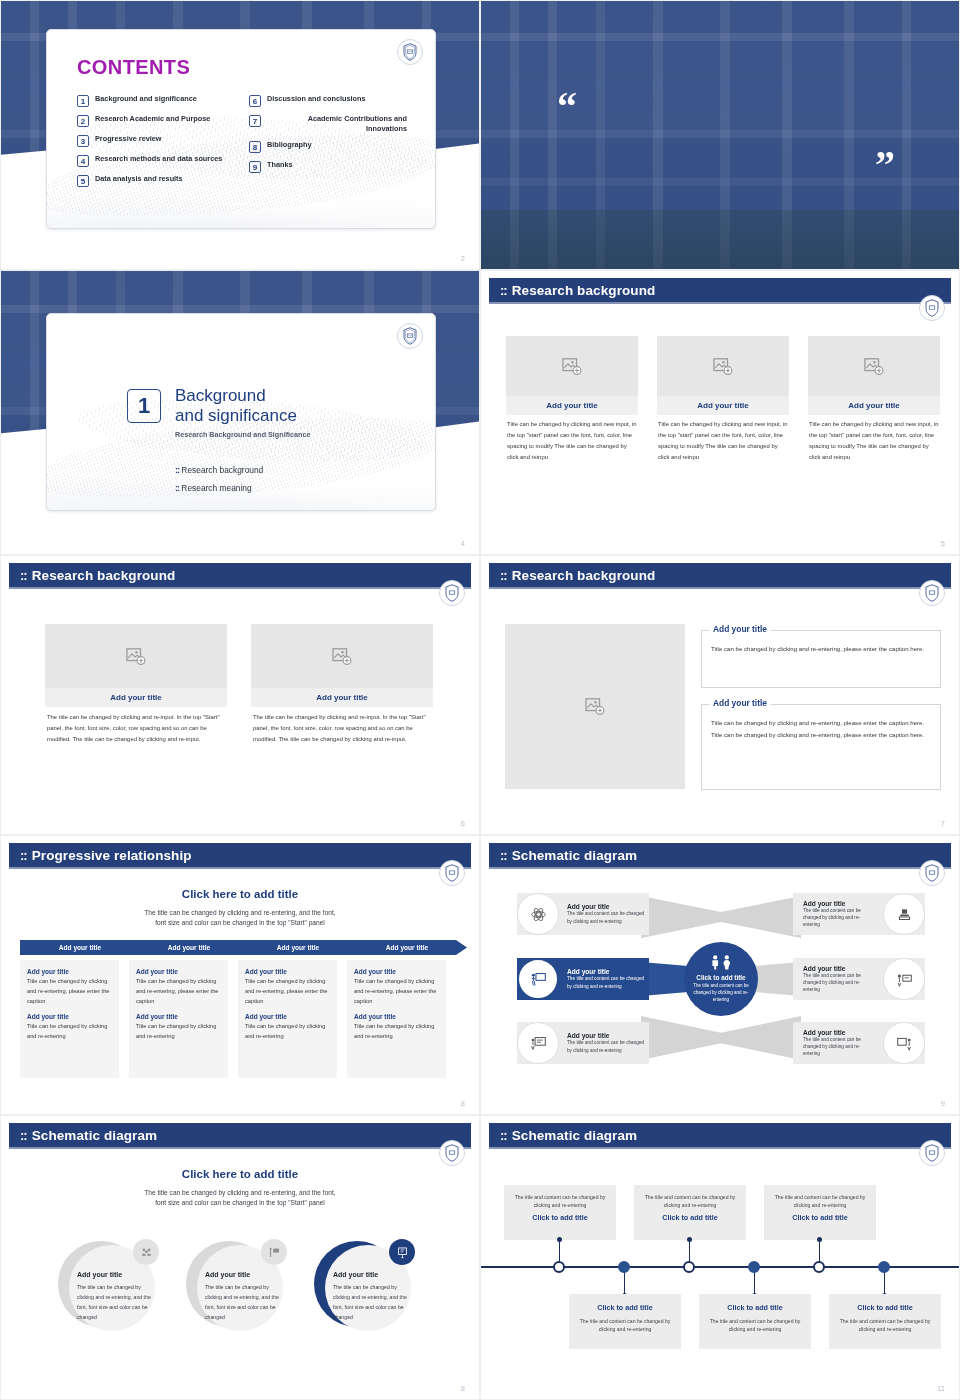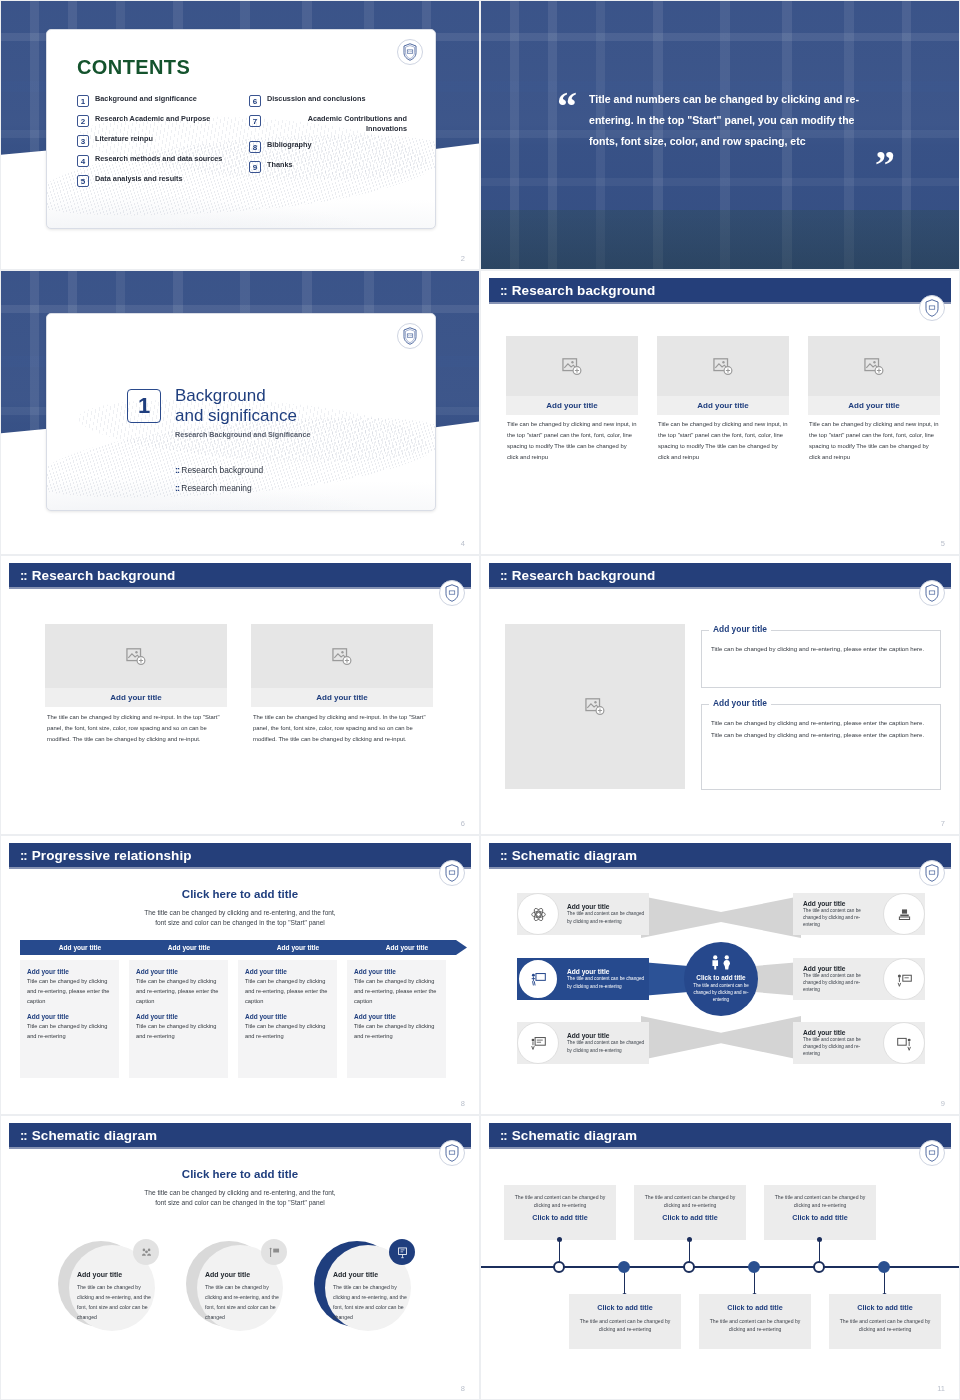--- a/index.html
+++ b/index.html
@@ -67,21 +67,21 @@
     transform:rotate(-5deg);
   }
   .card .swirl::after{
     content:""; position:absolute; left:8%; right:2%; top:10%; height:48%;
     background:repeating-linear-gradient(95deg, rgba(150,160,180,.16) 0 0.6px, transparent 0.6px 3.6px);
     border-radius:55% 45% 50% 50%/50% 55% 45% 50%;
     transform:rotate(4deg);
   }
 
   
-  .contents-title { position:absolute; left:30px; top:26px; font-size:20px; font-weight:bold; color:#14532d; letter-spacing:.4px; }
+  .contents-title { position:absolute; left:30px; top:26px; font-size:20px; font-weight:bold; color:#a21caf; letter-spacing:.4px; }
   .toc { position:absolute; left:30px; top:64px; width:330px; display:grid; grid-template-columns:1fr 1fr; column-gap:14px; row-gap:0; }
   .toc-col { display:flex; flex-direction:column; gap:7px; }
   .toc-item { display:flex; align-items:flex-start; gap:6px; }
   .toc-num {
     width:12px; height:12px; min-width:12px; border:1px solid #3a5490; border-radius:2px;
     color:#1f3e7e; font-size:8px; font-weight:bold; display:flex; align-items:center; justify-content:center; margin-top:1px;
   }
   .toc-txt { font-size:7.3px; font-weight:bold; color:#2a2f3a; line-height:1.32;text-align:right; }
 
   
@@ -191,21 +191,21 @@
           <div class="toc-item">
               <span class="toc-num">1</span>
               <span class="toc-txt">Background and significance</span>
             </div>
           <div class="toc-item">
               <span class="toc-num">2</span>
               <span class="toc-txt">Research Academic and Purpose</span>
             </div>
           <div class="toc-item">
               <span class="toc-num">3</span>
-              <span class="toc-txt">Literature reinpu</span>
+              <span class="toc-txt">Progressive review</span>
             </div>
           <div class="toc-item">
               <span class="toc-num">4</span>
               <span class="toc-txt">Research methods and data sources</span>
             </div>
           <div class="toc-item">
               <span class="toc-num">5</span>
               <span class="toc-txt">Data analysis and results</span>
             </div>
         </div>
@@ -237,21 +237,20 @@
           </svg>
       </div>
     </div>
     <div class="pg">2</div>
   </div>
 
   <div class="slide">
     <div class="photo"></div>
     <div class="qmark" style="left:76px; top:92px;">“</div>
     <div class="qmark" style="left:394px; top:150px;">”</div>
-    <div class="quote-txt">Title and numbers can be changed by clicking and re-entering. In the top "Start" panel, you can modify the fonts, font size, color, and row spacing, etc</div>
   </div>
 
   <div class="slide">
     <div class="photo"></div>
     <div class="wavecut"></div>
     <div class="card" style="left:45px; top:42px; width:390px; height:198px;">
       <div class="swirl"></div>
       <div class="div-num" style="left:80px; top:75px;">1</div>
       <div class="div-h" style="left:128px; top:72px;">
         <span>Background</span><br>

